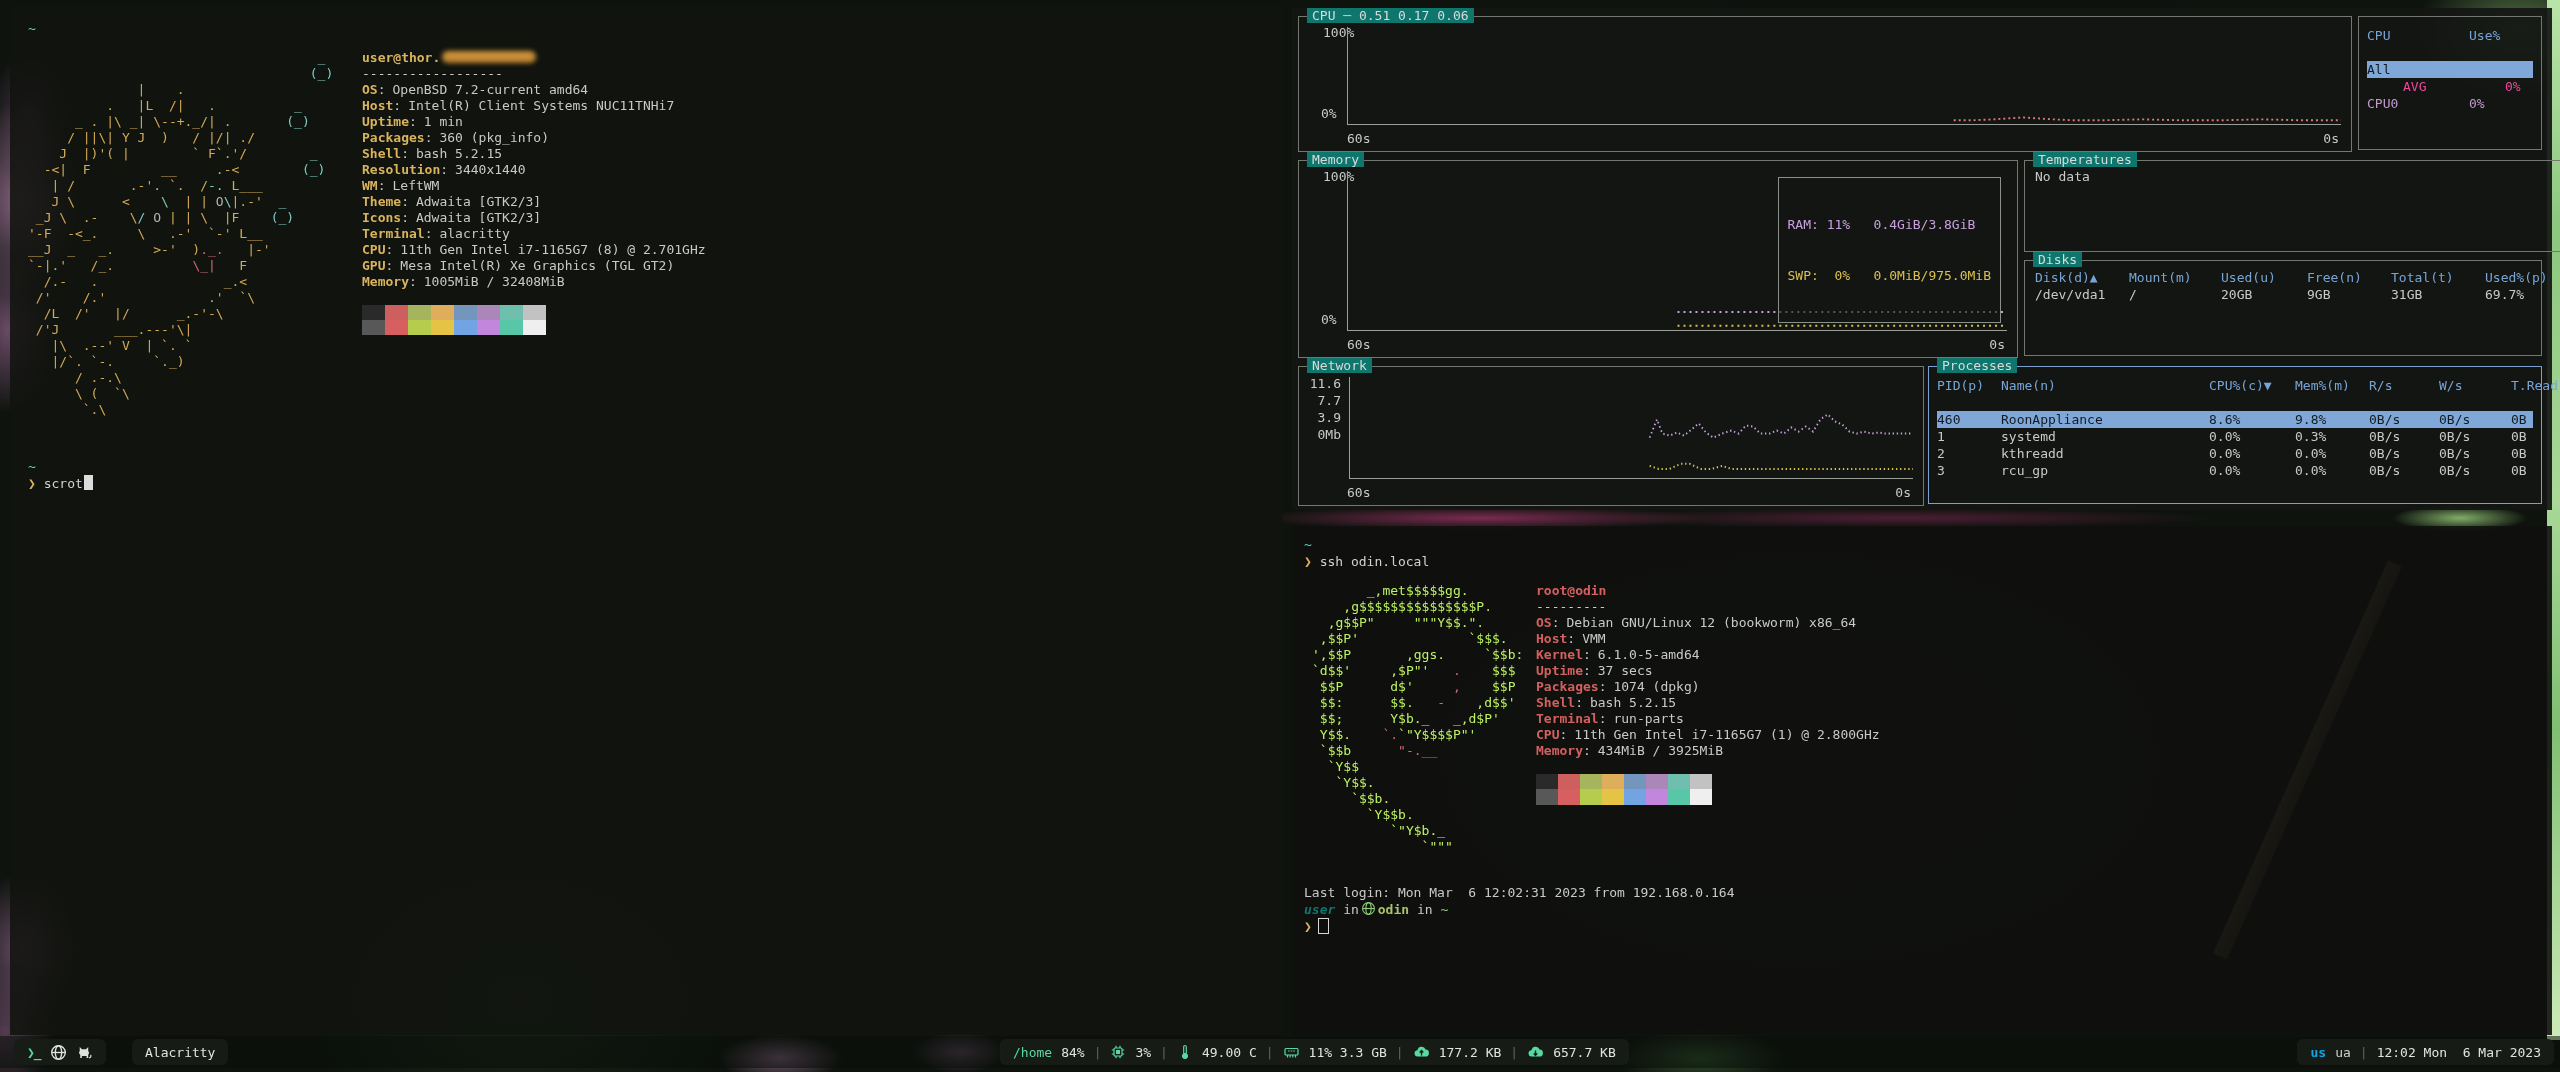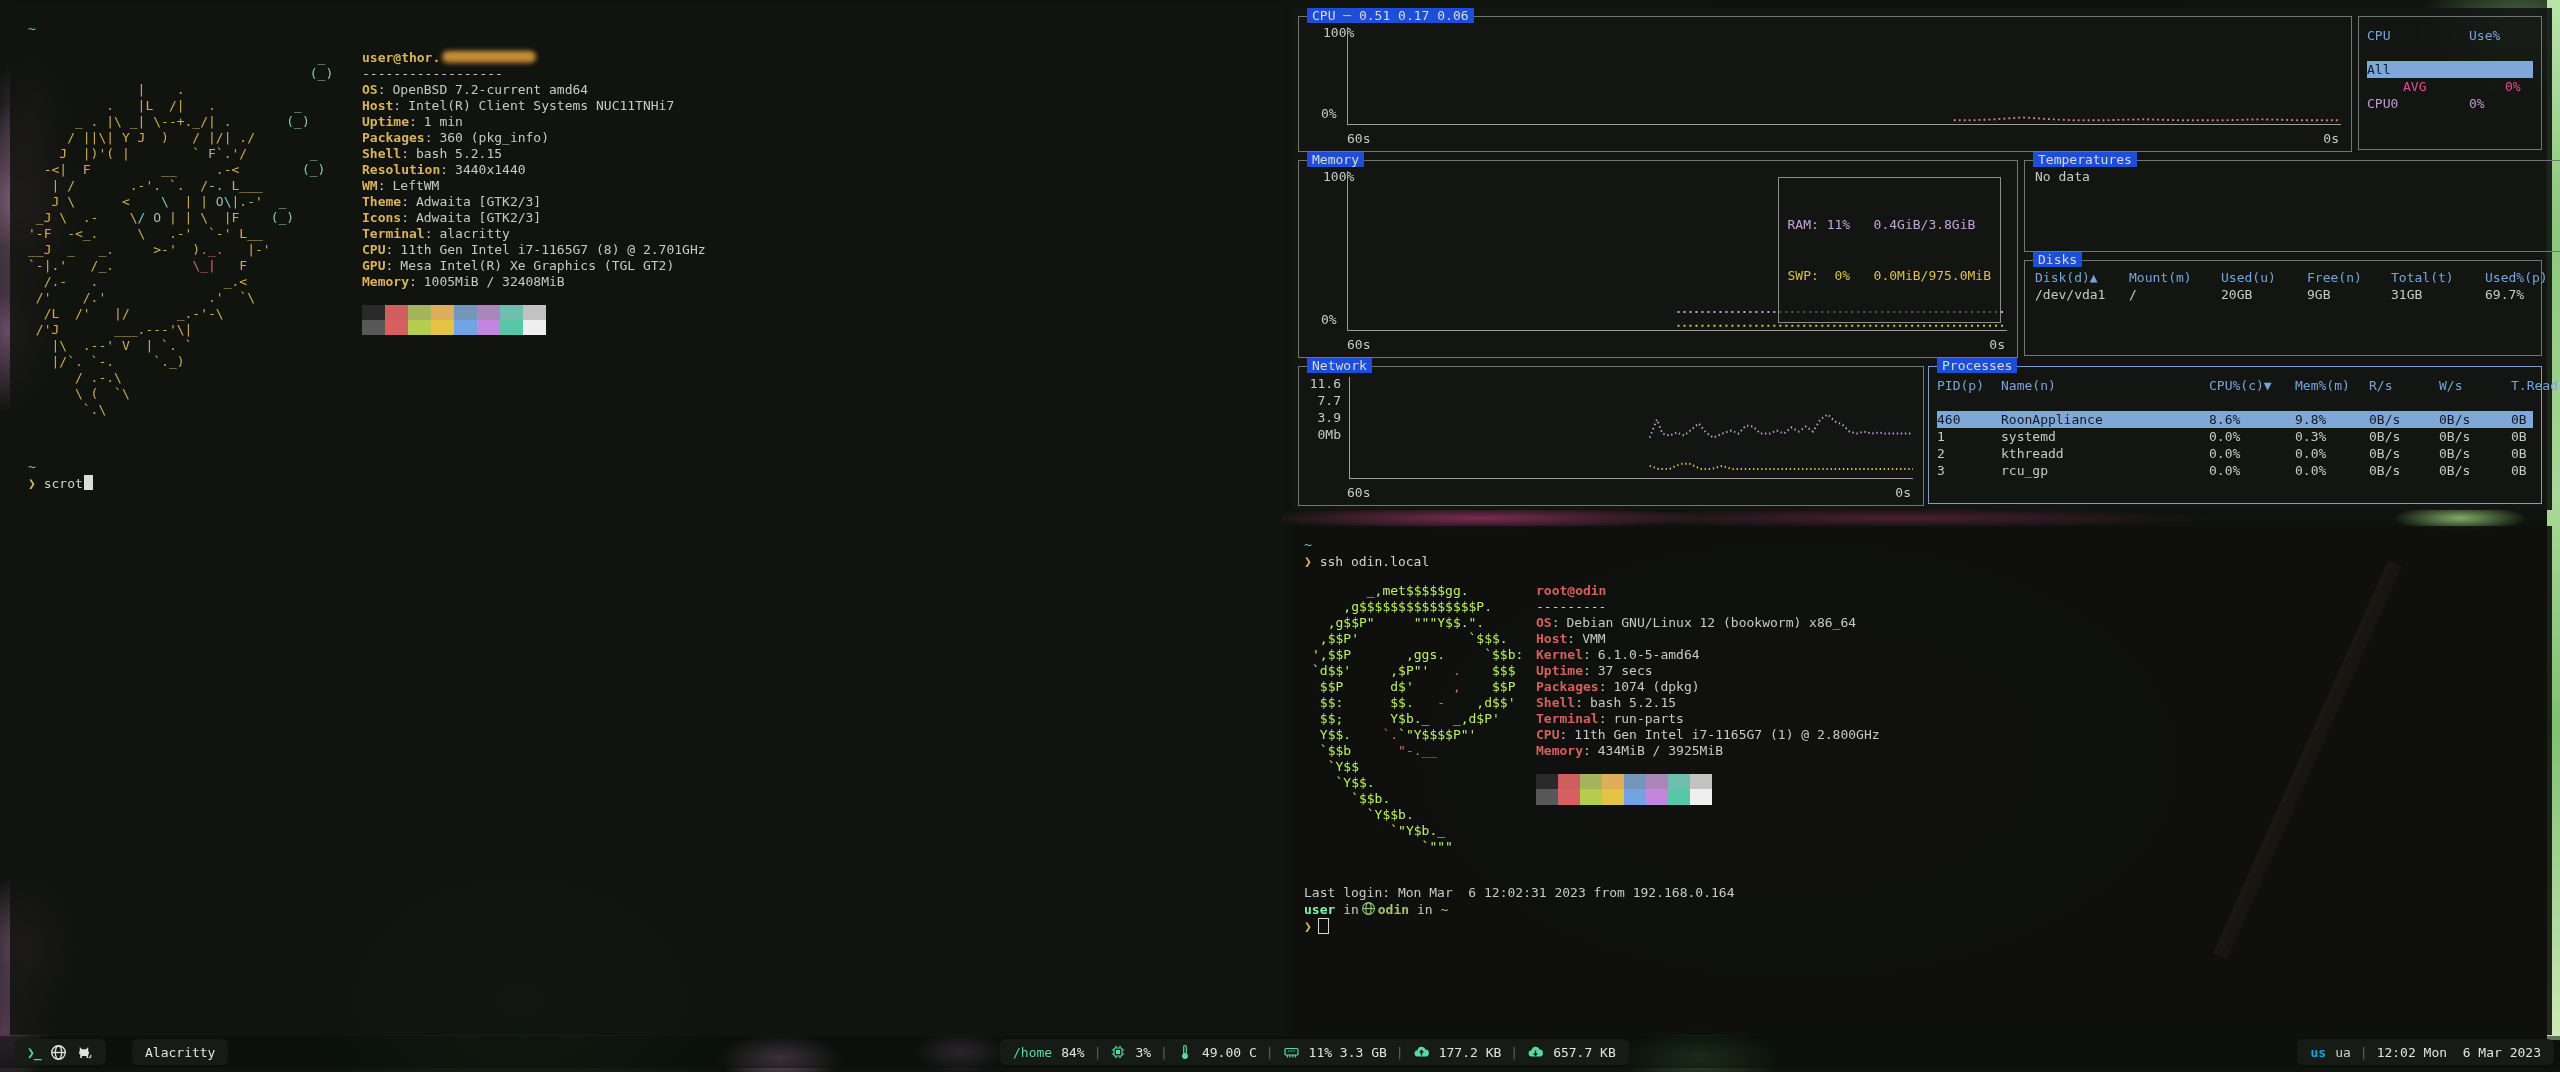--- a/index.html
+++ b/index.html
@@ -52,26 +52,26 @@
   .nf-value{color:#c9c9c9;margin-left:7px;}
   .redacted{display:inline-block;width:94px;height:12px;border-radius:7px;margin-left:2px;
     background:linear-gradient(#d59a3f,#b97f2f);filter:blur(2.5px);vertical-align:-1px;}
   .palette{margin-top:15px;}
   .palette .prow{display:flex;height:15px;}
   .palette .sw{width:23px;height:15px;}
   #win-odin .palette .sw{width:22px;height:16px;}
   .thor-bottom{position:absolute;left:18px;top:452px;}
   .odin-tail{position:absolute;left:12px;top:358px;}
   .lastlogin{color:#c9c9c9;}
-  .u-user{color:#86efac;font-weight:bold;} .u-in{color:#c9c9c9;} .u-host{color:#a9c36a;font-weight:bold;} .u-path{color:#8fc97a;}
+  .u-user{color:#0f766e;font-weight:bold;font-style:italic;} .u-in{color:#c9c9c9;} .u-host{color:#a9c36a;font-weight:bold;} .u-path{color:#8fc97a;}
   .ic-ssh{vertical-align:-2px;margin:0 2px;}
   
   #win-monitor{left:1292px;top:8px;width:1260px;height:502px;background:rgba(20,22,19,.92);}
   .panel{position:absolute;border:1px solid #72776f;}
-  .ptitle{position:absolute;top:-9px;left:8px;background:#1d4ed8;padding:0 5px;color:#dadada;white-space:pre;}
+  .ptitle{position:absolute;top:-9px;left:8px;background:#0f766e;padding:0 5px;color:#dadada;white-space:pre;}
   .pload::before{content:" ─ ";color:#c0c0c0;}
   .p-cpu{left:6px;top:8px;width:1052px;height:134px;}
   .p-cpul{left:1066px;top:8px;width:184px;height:134px;padding:10px 8px 0 8px;box-sizing:border-box;}
   .p-mem{left:6px;top:152px;width:718px;height:196px;}
   .p-temp{left:732px;top:152px;width:572px;height:92px;padding:8px 10px;box-sizing:border-box;}
   .p-disk{left:732px;top:252px;width:518px;height:96px;padding:8px 10px;box-sizing:border-box;}
   .p-net{left:6px;top:358px;width:624px;height:138px;}
   .p-proc{left:636px;top:358px;width:614px;height:138px;border-color:#7ba0d0;padding:10px 8px 0 8px;box-sizing:border-box;}
   .plot{position:absolute;left:48px;top:10px;right:10px;bottom:26px;
     border-left:1px solid #9a9f98;border-bottom:1px solid #9a9f98;}

